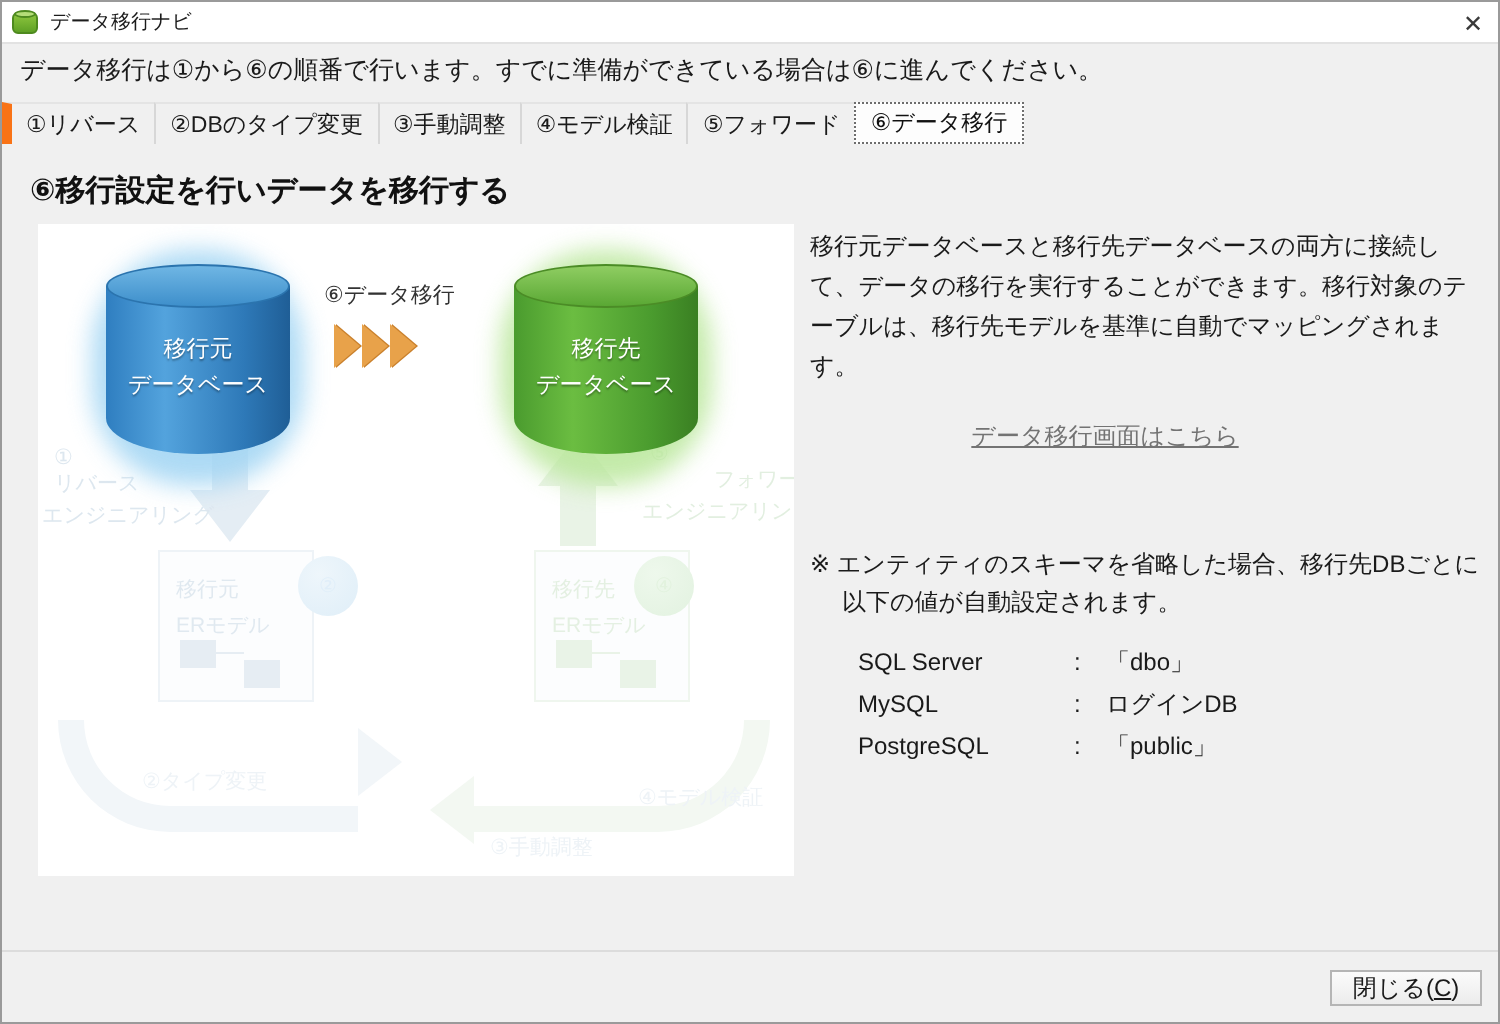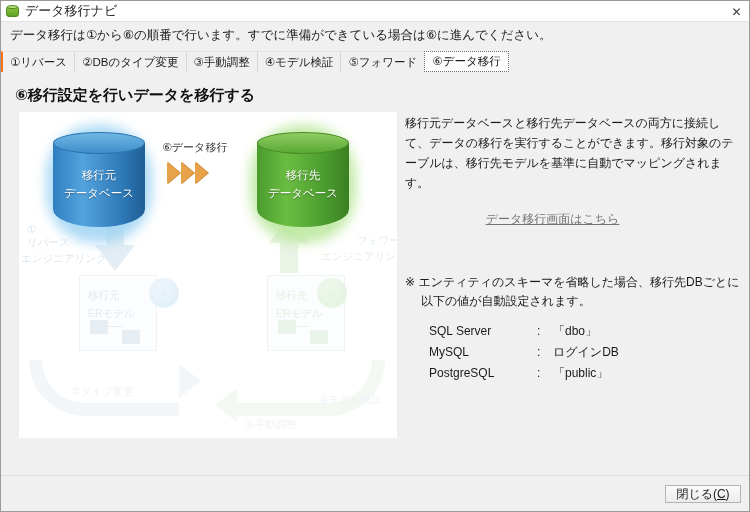--- a/index.html
+++ b/index.html
@@ -37,21 +37,21 @@
     border-radius: 3px;
     border: 1px solid #4e8a1f;
   }
   .title-icon .cap {
     position: absolute; left: 2px; top: 2px;
     width: 11px; height: 4px;
     background: #b4dd78; border-radius: 50%;
     border: 1px solid #4e8a1f;
   }
   .title-text {
-    font-size: 13px; color: #1b1b1b; letter-spacing: 0px; font-family: Liberation Mono, monospace;
+    font-size: 10px; color: #1b1b1b; letter-spacing: 0px; font-family: Liberation Mono, monospace;
   }
   .win-buttons {
     position: absolute; right: 0; top: 0;
     height: 21px; display: flex; align-items: center;
   }
   .win-btn {
     width: 29px; height: 21px;
     display: flex; align-items: center; justify-content: center;
     font-size: 12px; color: #3a3a3a;
   }
@@ -75,21 +75,21 @@
     padding: 0 7px;
     display: flex; align-items: center;
     font-size: 11.5px; color: #1a1a1a;
     background: #f0f0f0;
     border-left: 1px solid #d7d7d7;
     border-right: 1px solid #d7d7d7;
     border-top: 1px solid #e4e4e4;
     white-space: nowrap;
     margin-right: -1px;
   }
-  .tab:first-child { border-left: 2px solid #f97316; }
+  .tab:first-child { border-left: 5px solid #f97316; }
   .tab.selected {
     background: #fdfdfd;
     border: 1px dotted #6d6d6d;
     color: #111;
   }
   .tabstrip-rest {
     flex: 1; height: 21px;
     border-bottom: 0px solid #d7d7d7;
   }
 

